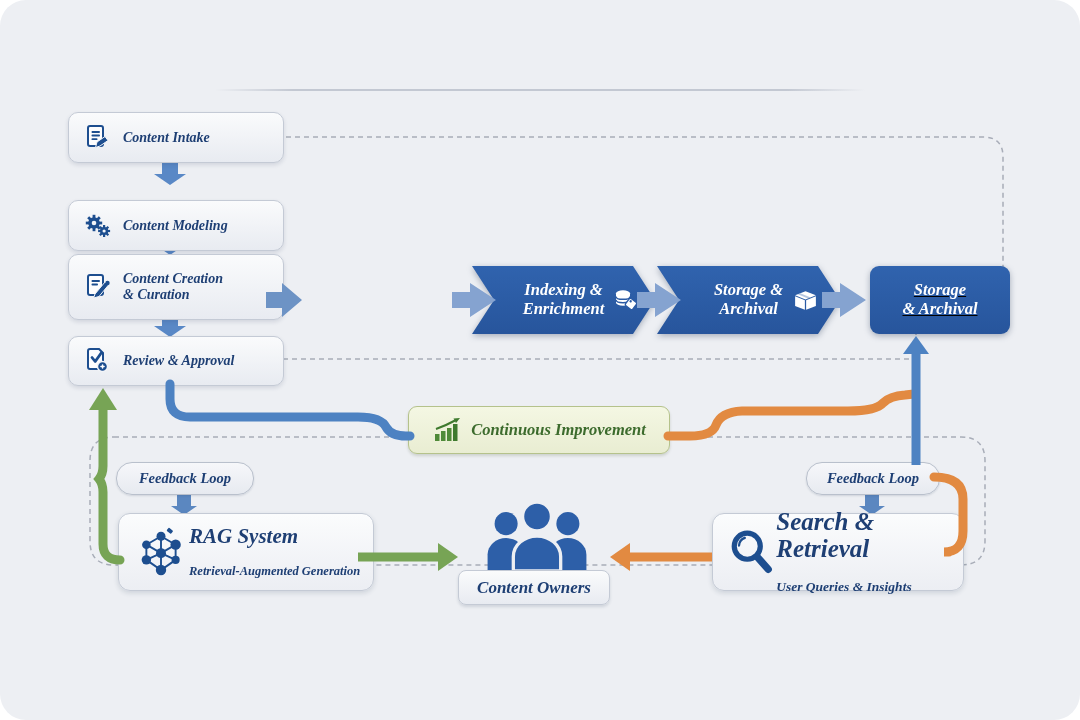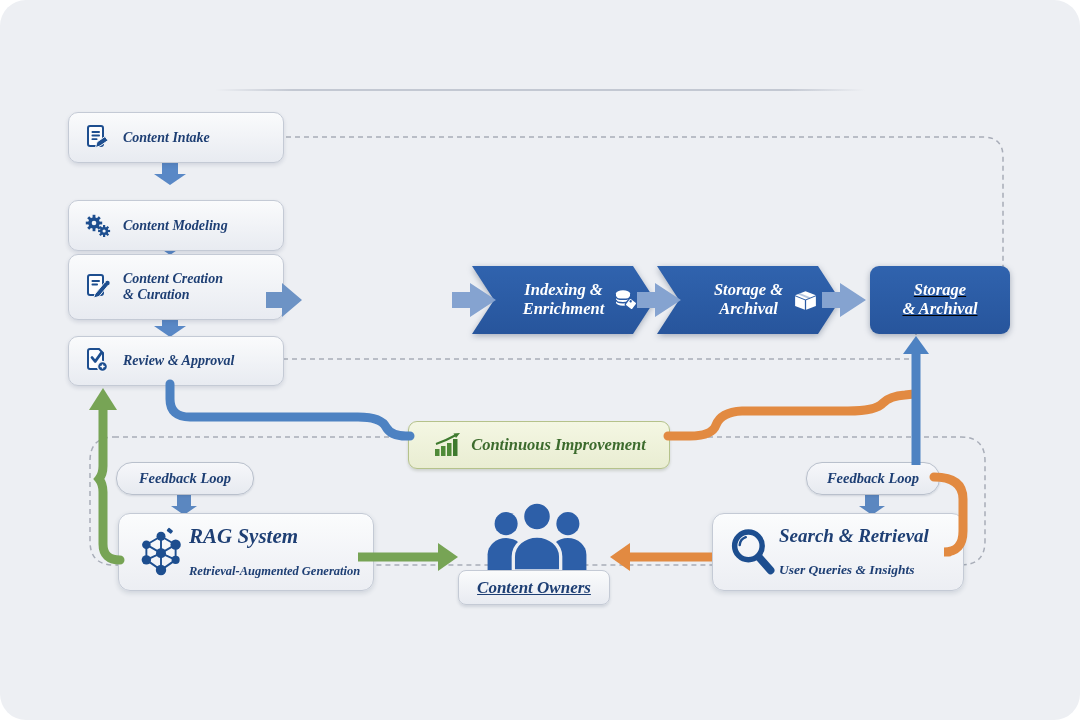--- a/index.html
+++ b/index.html
@@ -33,21 +33,21 @@
   .chev-wrap{filter:drop-shadow(0 2px 3px rgba(30,50,80,.35));}
   .chev{
     height:68px;background:linear-gradient(#3063ae,#27559c);
     display:flex;align-items:center;justify-content:center;gap:9px;
     color:#ffffff;font-style:italic;font-weight:700;font-size:16.5px;line-height:1.15;
   }
   .chev .txt{text-align:center;}
   .endbox{border-radius:9px;}
   
   #ci-box{
-    left:408px;top:421px;width:260px;height:46px;
+    left:408px;top:406px;width:260px;height:46px;
     background:linear-gradient(#f4f7e3,#e9edd2);
     border:1px solid #b5c28b;border-radius:9px;
     box-shadow:0 2px 3px rgba(60,80,40,.18);
     display:flex;align-items:center;justify-content:center;gap:9px;
     color:#3c6b2d;font-style:italic;font-weight:700;font-size:16.5px;
   }
   
   .pill{
     background:linear-gradient(#f6f7fa,#e7eaf0);
     border:1px solid #b9c0cc;border-radius:16px;
@@ -64,21 +64,21 @@
     color:#1e3f74;
   }
   .bigbox .t1{font-size:21px;font-weight:700;font-style:italic;line-height:1.05;}
   .bigbox .t2{font-size:12.5px;font-weight:700;font-style:italic;margin-top:17px;}
   #owners-label{
     left:458px;top:570px;width:150px;height:33px;
     background:linear-gradient(#fafbfc,#e8ebf1);
     border:1px solid #c4cad5;border-radius:8px;
     box-shadow:0 2px 3px rgba(40,60,90,.15);
     display:flex;align-items:center;justify-content:center;
-    color:#1e3f74;font-style:italic;font-weight:700;font-size:17px;text-decoration:underline;
+    color:#1e3f74;font-style:italic;font-weight:700;font-size:17px;
   }
   svg.layer{position:absolute;left:0;top:0;width:1080px;height:720px;pointer-events:none;}
 </style>
 </head>
 <body>
 
 <div id="canvas">
 
   <svg class="layer" viewBox="0 0 1080 720">
 
@@ -254,21 +254,21 @@
     <span>Content Owners</span>
   </div>
 
   <div class="abs bigbox" style="left:712px;top:513px;width:236px;height:76px;">
     <svg width="52" height="52" viewBox="0 0 34 34">
       <circle cx="14" cy="13" r="9" fill="none" stroke="#1d4e8f" stroke-width="3.6"></circle>
       <path d="M8.3,12.5 a6,6 0 0 1 4,-5.2" fill="none" stroke="#1d4e8f" stroke-width="1.6" stroke-linecap="round"></path>
       <line x1="21" y1="20.5" x2="28.5" y2="29" stroke="#1d4e8f" stroke-width="5" stroke-linecap="round"></line>
     </svg>
     <div>
-      <div class="t1" style="font-size:19px;">Search &amp; Retrieval</div>
+      <div class="t1" style="font-size:25px;">Search &amp; Retrieval</div>
       <div class="t2" style="font-size:13.5px;">User Queries &amp; Insights</div>
     </div>
   </div>
 
   <svg class="layer" viewBox="0 0 1080 720">
 
     <polygon points="266,292 282,292 282,283 302,300 282,317 282,308 266,308" fill="#6d93c5"></polygon>
     <polygon points="452,292 470,292 470,283 496,300 470,317 470,308 452,308" fill="#85a3d0"></polygon>
     <polygon points="637,292 655,292 655,283 681,300 655,317 655,308 637,308" fill="#85a3d0"></polygon>
     <polygon points="822,292 840,292 840,283 866,300 840,317 840,308 822,308" fill="#85a3d0"></polygon>

